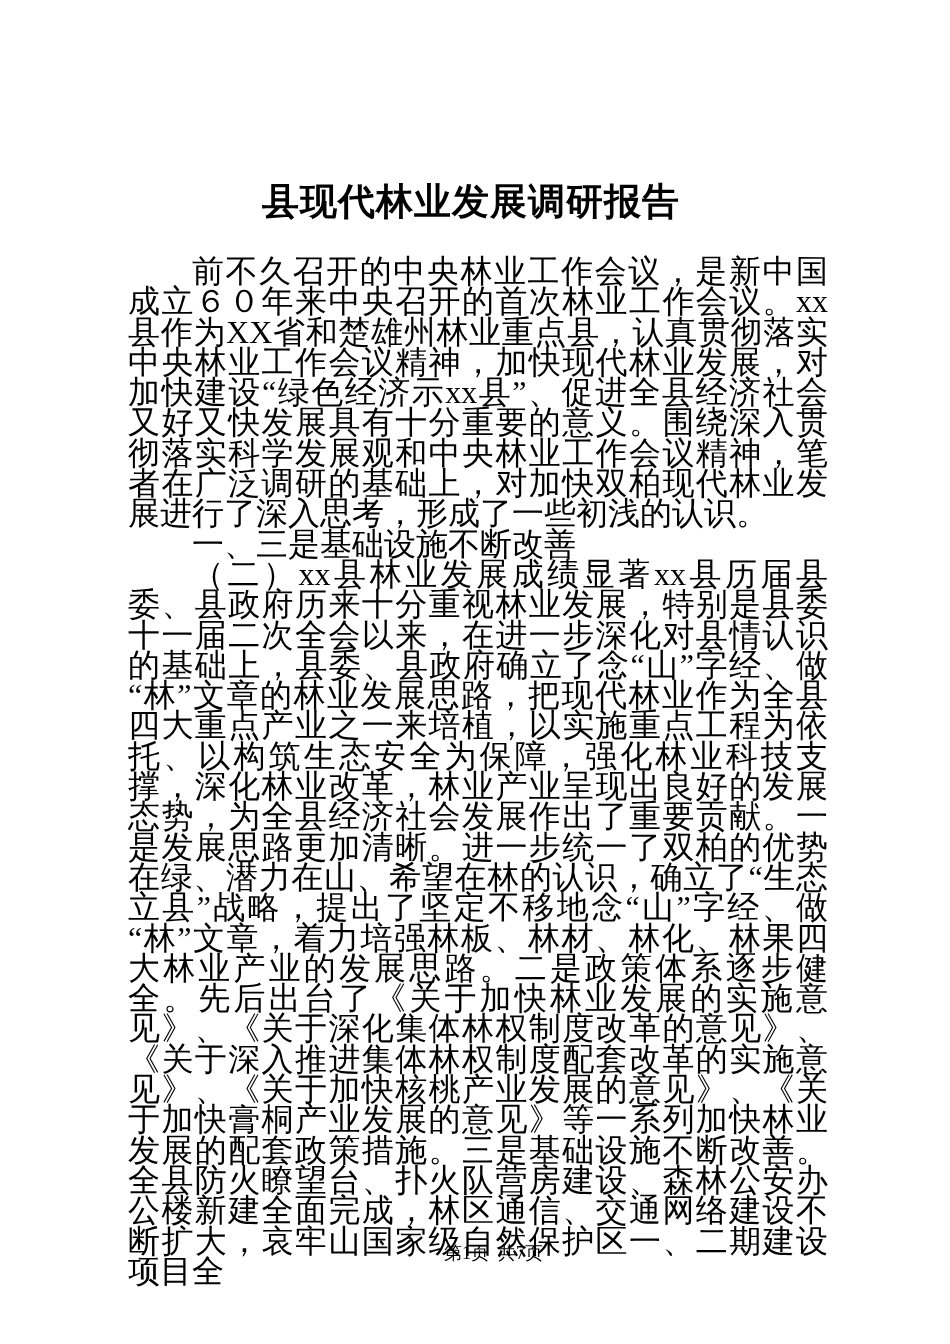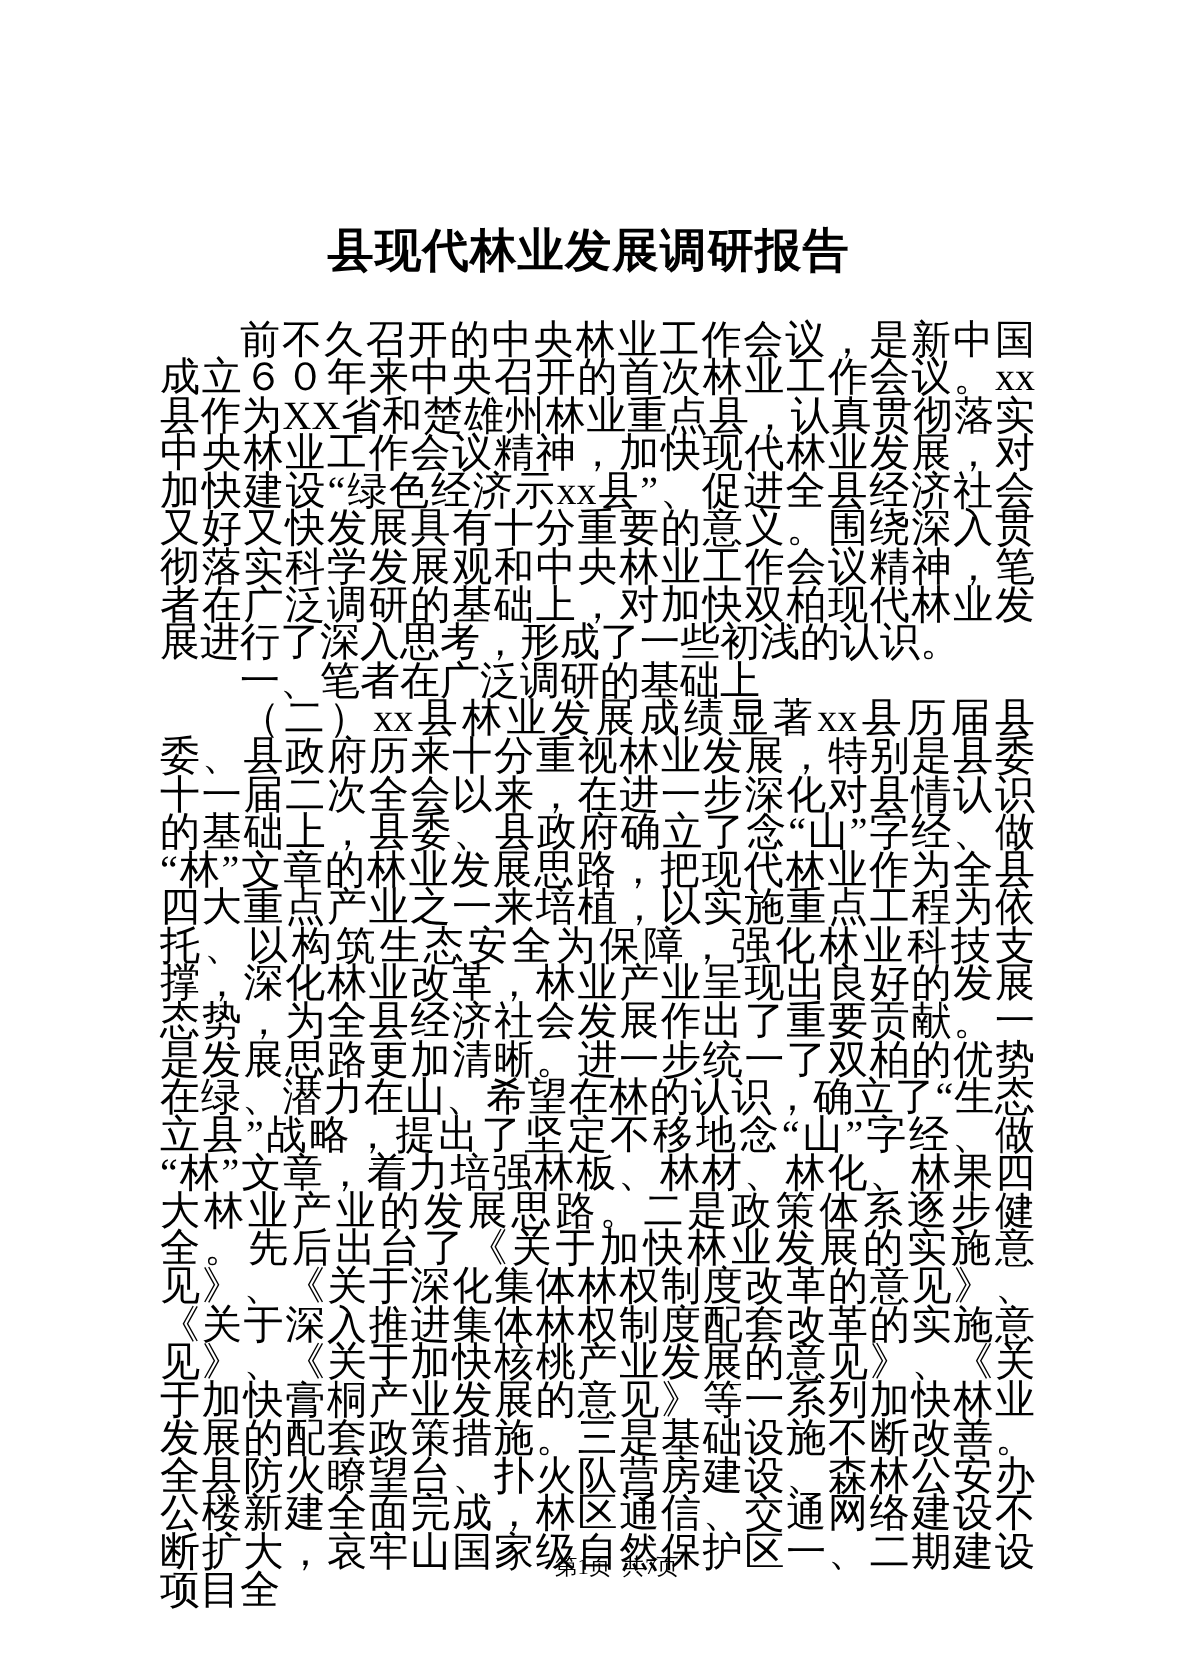--- a/index.html
+++ b/index.html
@@ -61,21 +61,21 @@
 </style>
 </head>
 <body>
 
 <div class="page">
 
   <h1 class="doc-title">县现代林业发展调研报告</h1>
 
   <div class="doc-body">
     <p>前不久召开的中央林业工作会议，是新中国成立６０年来中央召开的首次林业工作会议。xx县作为XX省和楚雄州林业重点县，认真贯彻落实中央林业工作会议精神，加快现代林业发展，对加快建设“绿色经济示xx县”、促进全县经济社会又好又快发展具有十分重要的意义。围绕深入贯彻落实科学发展观和中央林业工作会议精神，笔者在广泛调研的基础上，对加快双柏现代林业发展进行了深入思考，形成了一些初浅的认识。</p>
-    <p>一、笔者在广泛调研的基础上</p>
+    <p>一、三是基础设施不断改善</p>
     <p>（二）xx县林业发展成绩显著xx县历届县委、县政府历来十分重视林业发展，特别是县委十一届二次全会以来，在进一步深化对县情认识的基础上，县委、县政府确立了念“山”字经、做“林”文章的林业发展思路，把现代林业作为全县四大重点产业之一来培植，以实施重点工程为依托、以构筑生态安全为保障，强化林业科技支撑，深化林业改革，林业产业呈现出良好的发展态势，为全县经济社会发展作出了重要贡献。一是发展思路更加清晰。进一步统一了双柏的优势在绿、潜力在山、希望在林的认识，确立了“生态立县”战略，提出了坚定不移地念“山”字经、做“林”文章，着力培强林板、林材、林化、林果四大林业产业的发展思路。二是政策体系逐步健全。先后出台了《关于加快林业发展的实施意见》、《关于深化集体林权制度改革的意见》、《关于深入推进集体林权制度配套改革的实施意见》、《关于加快核桃产业发展的意见》、《关于加快膏桐产业发展的意见》等一系列加快林业发展的配套政策措施。三是基础设施不断改善。全县防火瞭望台、扑火队营房建设、森林公安办公楼新建全面完成，林区通信、交通网络建设不断扩大，哀牢山国家级自然保护区一、二期建设项目全</p>
   </div>
 
   <div class="page-footer">
     <span>第1页</span><span class="sep"></span><span>共7页</span>
   </div>
 
 </div>
 
 </body></html>

